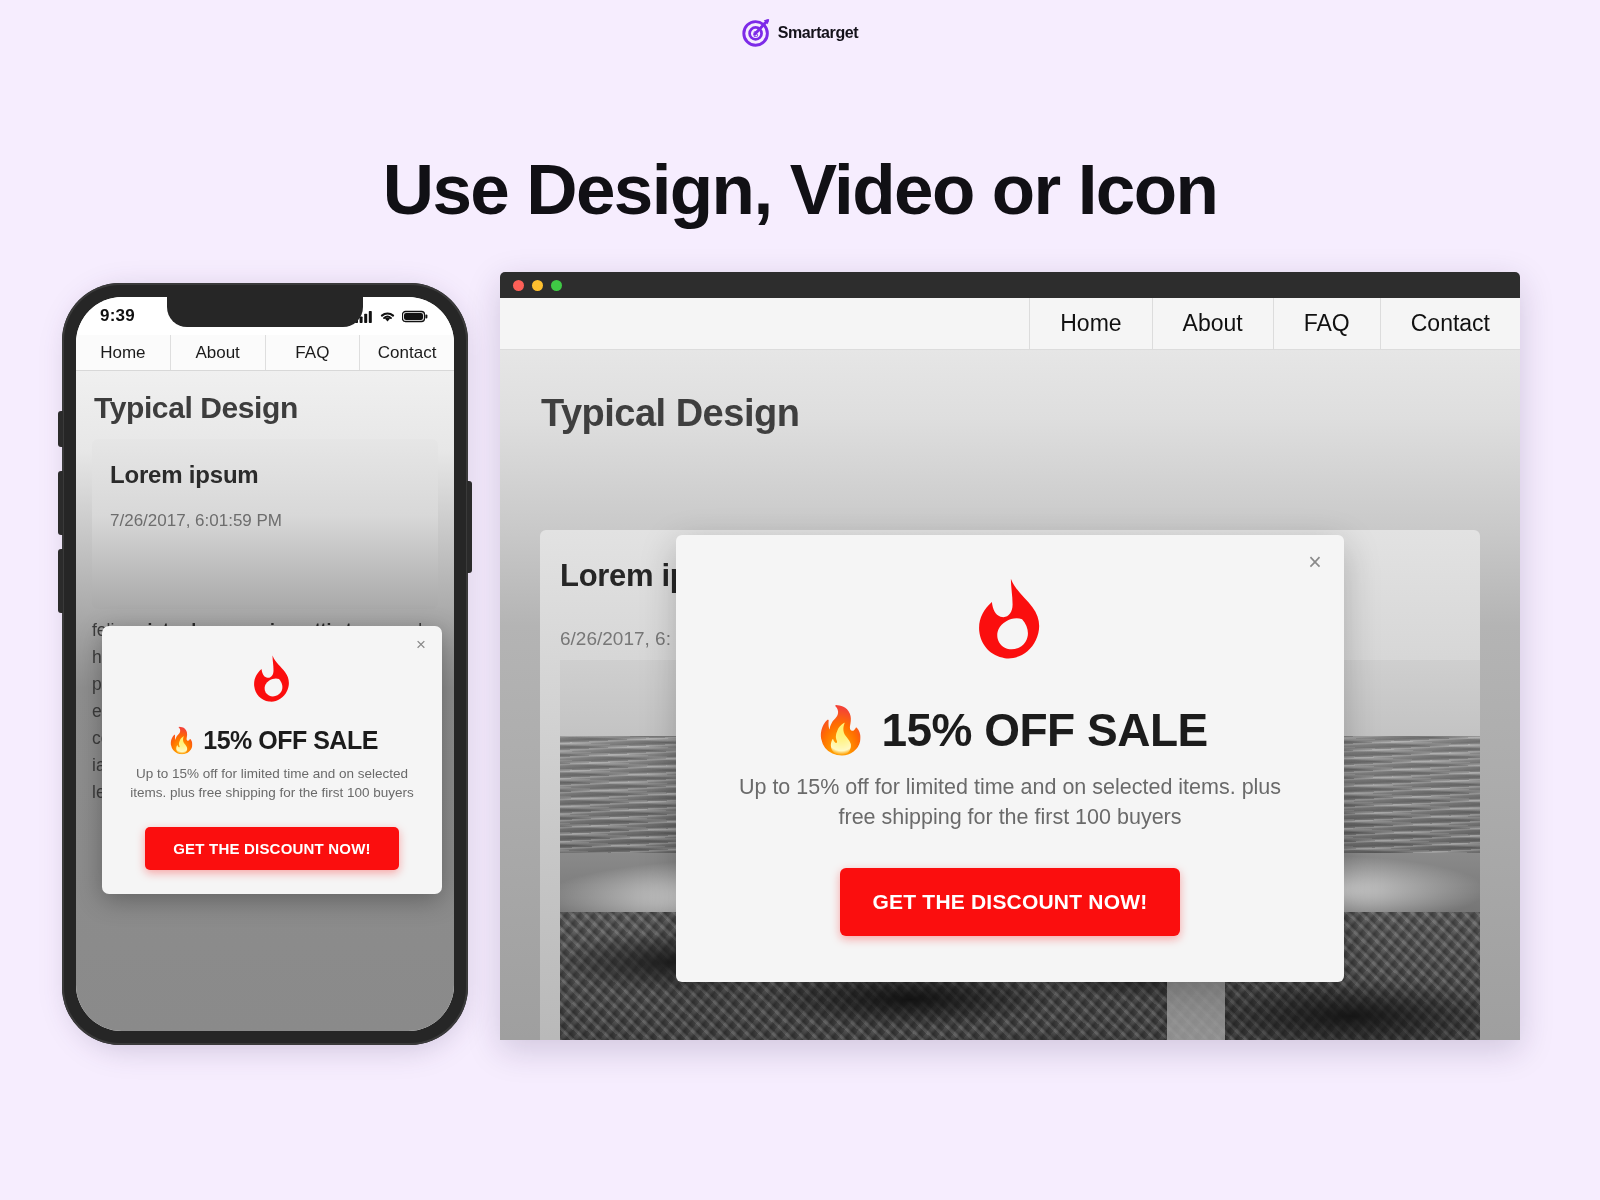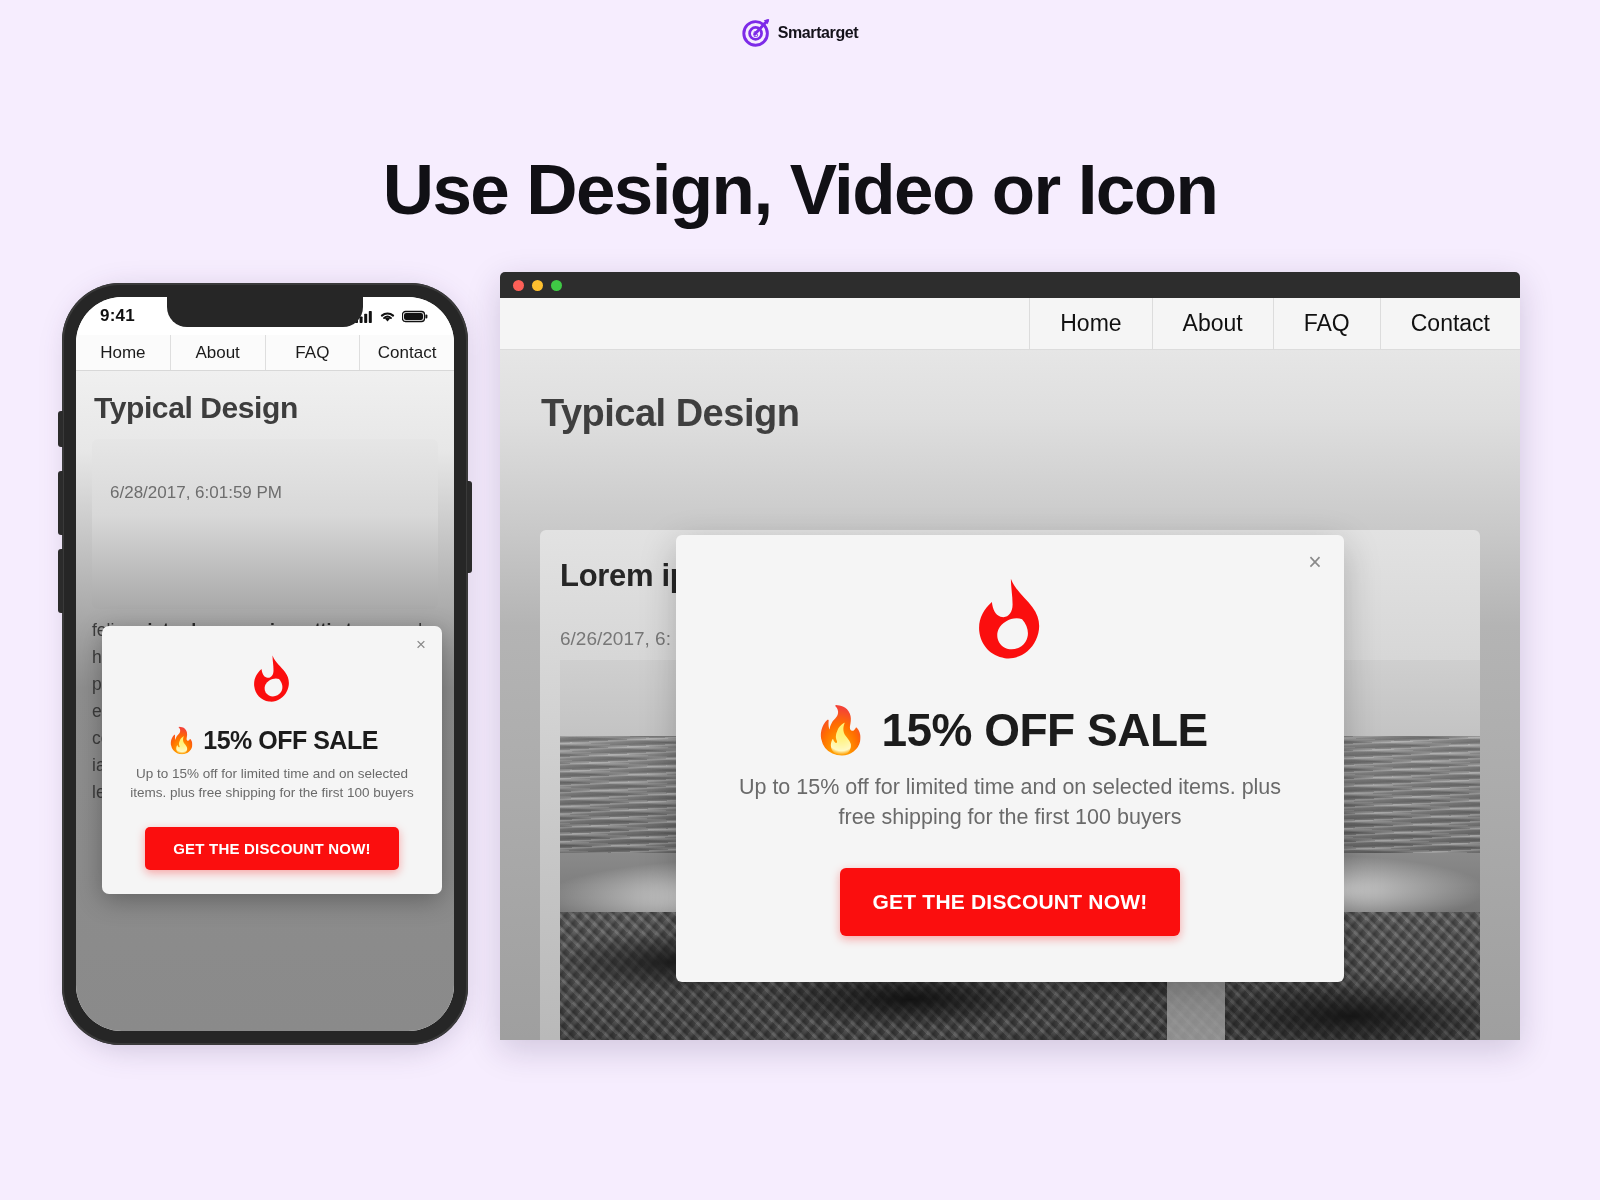--- a/index.html
+++ b/index.html
@@ -441,21 +441,21 @@
   <div id="phone-frame">
     <div class="phone-side-btn" id="btn-mute"></div>
     <div class="phone-side-btn" id="btn-volup"></div>
     <div class="phone-side-btn" id="btn-voldn"></div>
     <div id="btn-power"></div>
 
     <div id="phone-screen">
       <div id="phone-notch"></div>
 
       <div id="phone-statusbar">
-        <span id="status-time">9:41</span>
+        <span id="status-time">9:39</span>
         <span id="status-icons">
           <svg width="18" height="13" viewBox="0 0 18 13">
             <rect x="0" y="9" width="3" height="4" rx="0.8" fill="#111"></rect>
             <rect x="4.6" y="6.5" width="3" height="6.5" rx="0.8" fill="#111"></rect>
             <rect x="9.2" y="3.8" width="3" height="9.2" rx="0.8" fill="#111"></rect>
             <rect x="13.8" y="1" width="3" height="12" rx="0.8" fill="#111"></rect>
           </svg>
           <svg width="17" height="13" viewBox="0 0 17 13">
             <path d="M8.5 11.6 L5.9 8.6 A4 4 0 0 1 11.1 8.6 Z" fill="#111"></path>
             <path d="M2.9 5.6 A8.4 8.4 0 0 1 14.1 5.6" fill="none" stroke="#111" stroke-width="2.1" stroke-linecap="round"></path>
@@ -473,21 +473,22 @@
         <div class="nav-item">Home</div>
         <div class="nav-item">About</div>
         <div class="nav-item">FAQ</div>
         <div class="nav-item">Contact</div>
       </nav>
 
       <div id="phone-page">
         <div id="phone-heading">Typical Design</div>
 
         <div id="phone-card">
-          <div id="phone-card-date">6/28/2017, 6:01:59 PM</div>
+          <div id="phone-card-title">Lorem ipsum</div>
+          <div id="phone-card-date">7/26/2017, 6:01:59 PM</div>
         </div>
 
         <p id="phone-body-text"><span>felis, a </span><b>interdum mauris mattis tempus</b><span>. In hac habitasse platea dictumst. Etiam pellentesque felis luctus turpis ullamcorper, eu laoreet sem condimentum. Nullam congue, nulla ut congue rutrum, nibh velit iaculis est, vel malesuada urna nulla vitae leo.</span></p>
 
         <div id="phone-popup">
           <div class="popup-close">×</div>
 
           <svg class="popup-flame" viewBox="0 0 44 52">
             <path d="M22.5 1.5 C25.5 9 31 12.5 35 18 C39.5 24 40 30.5 37 37 C33.5 44.5 26 48.5 19 47.5 C11 46.5 5 40 4.2 32 C3.5 25 6.5 19.5 11.5 15 C12 19.5 13.5 22.5 16.5 23.5 C20.5 24.8 23.5 21.5 23.5 16.5 C23.5 11 22.5 6.5 22.5 1.5 Z" fill="#fb0e0e"></path>
             <path d="M29 25 C32.5 29 33.5 34 31 38 C28.5 42 23 43.5 19 41.5 C15 39.5 13.5 34.5 15.5 30.5 C17.5 26.5 24 23 29 25 Z" fill="#f5f5f5"></path>

